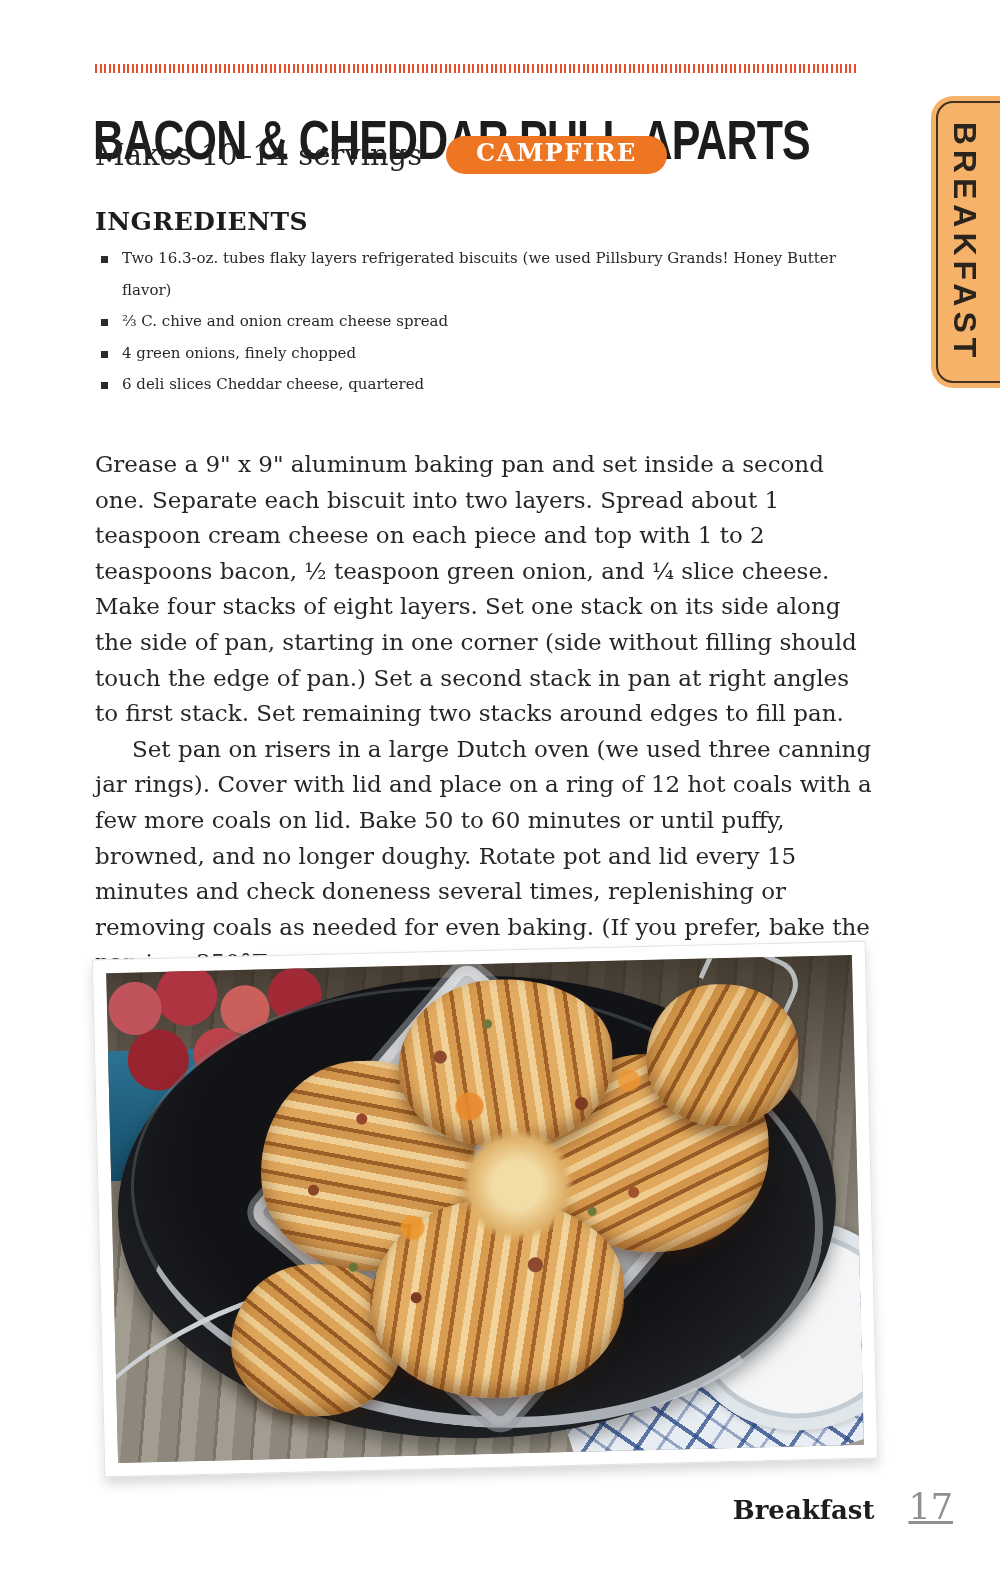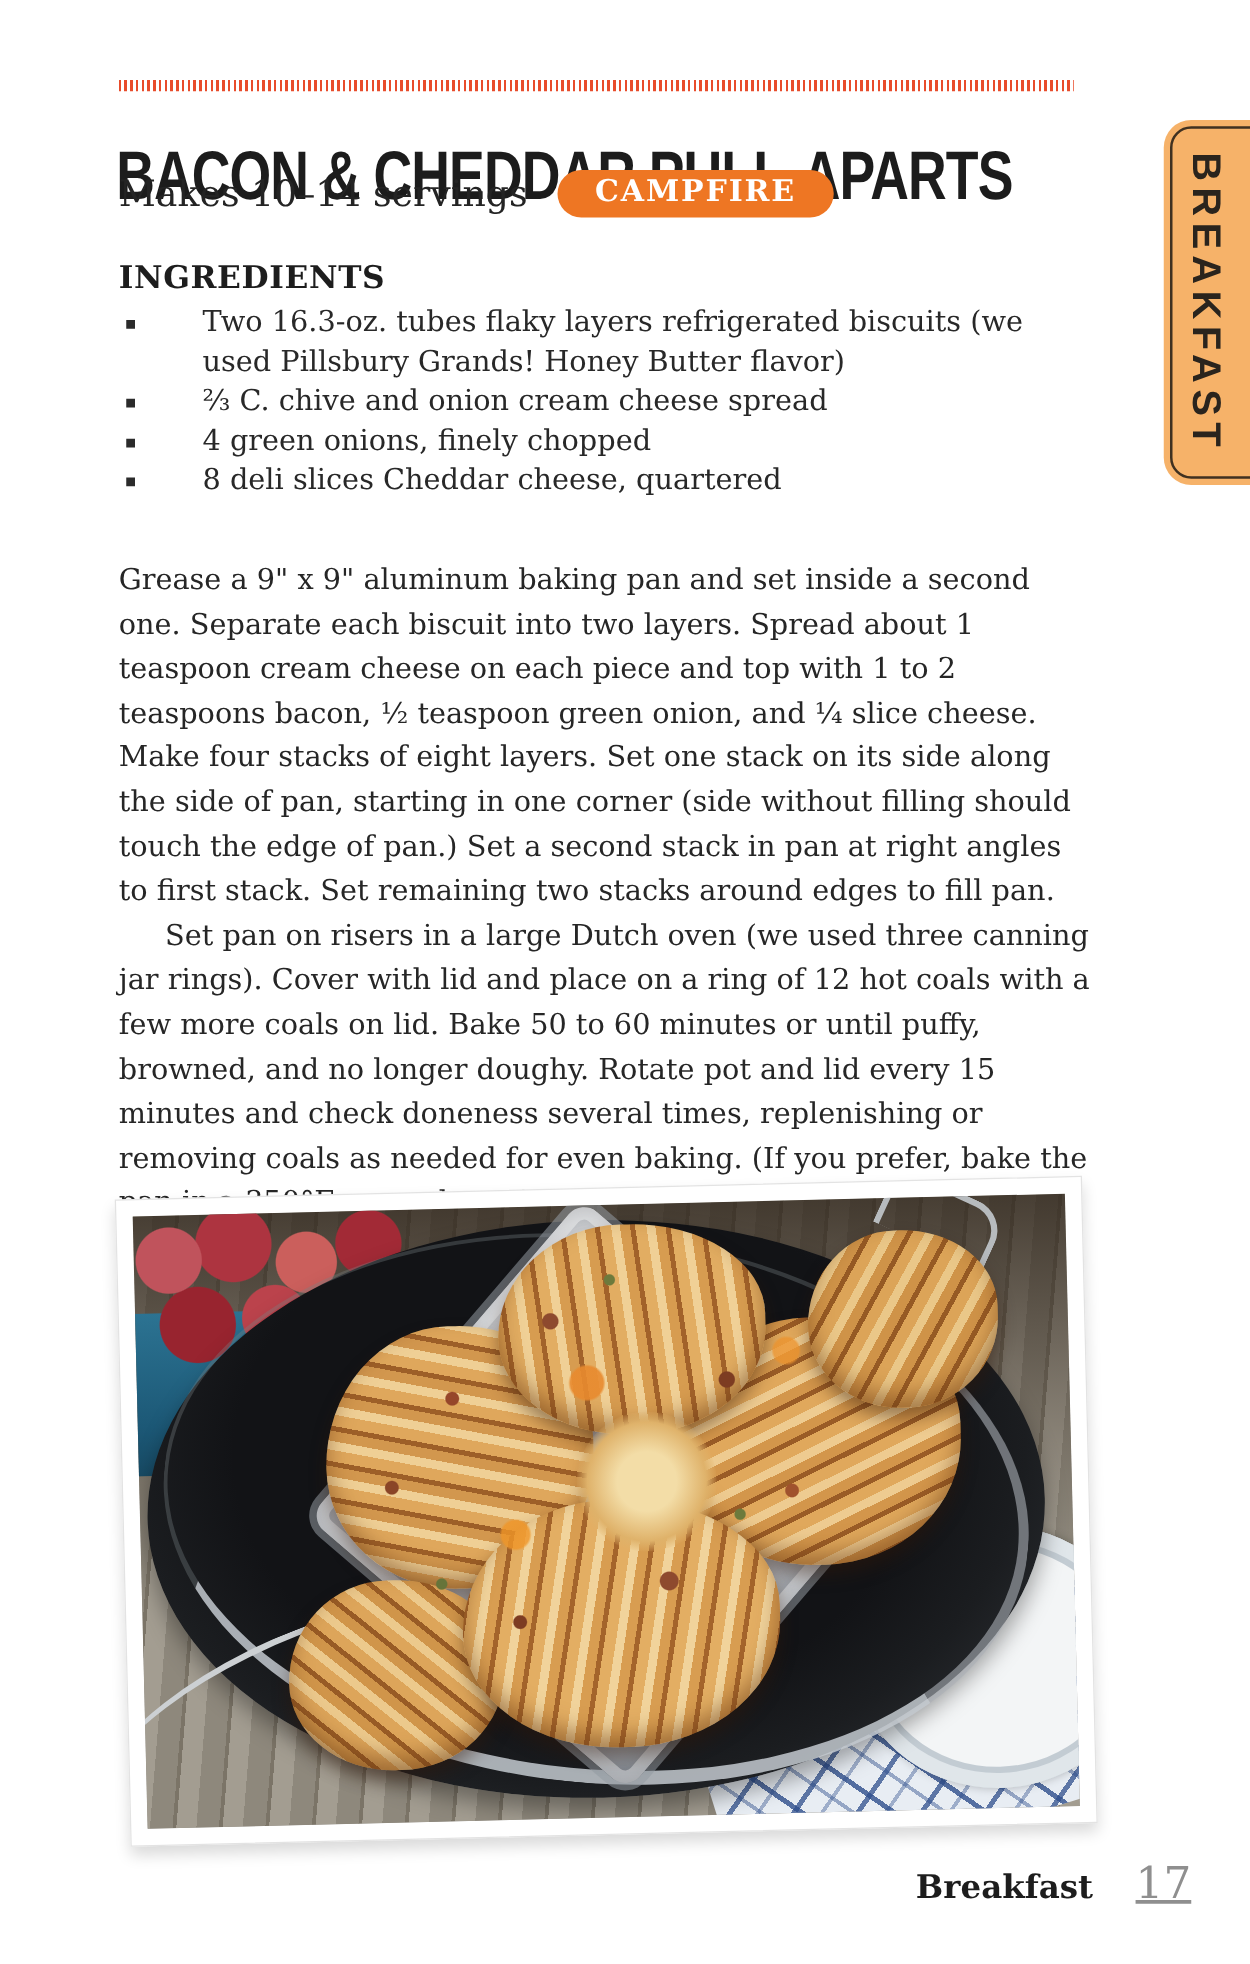--- a/index.html
+++ b/index.html
@@ -37,21 +37,21 @@
   .servings{font-size:29px;color:#242424;}
   .badge{
     background:var(--accent);color:#ffffff;font-weight:bold;font-size:24px;
     letter-spacing:1.5px;padding:3px 30px 7px;border-radius:24px;line-height:28px;
   }
 
   
   .ingredients{position:absolute;left:95px;top:207px;width:782px;}
   .ing-heading{font-weight:bold;font-size:25px;letter-spacing:.5px;color:#1d1d1d;}
   .ing-list{list-style:none;margin:7px 0 0;padding:0;}
-  .ing-list li{display:flex;font-size:23px;line-height:31.5px;color:#282828;gap:40px;}
+  .ing-list li{display:flex;font-size:15px;line-height:31.5px;color:#282828;}
   .bullet{width:7px;height:7px;background:#2b2b2b;margin:13px 14px 0 6px;flex:none;}
   .ing-text{flex:1;}
 
   
   .directions{position:absolute;left:95px;top:447px;width:784px;}
   .body-para{margin:0;font-size:23px;line-height:35.6px;color:#262626;text-align:left;}
   .body-para.indent{text-indent:37px;}
 
   
   .photo-frame{
@@ -163,21 +163,21 @@
         <li>
           <span class="bullet"></span>
           <span class="ing-text">⅔ C. chive and onion cream cheese spread</span>
         </li>
         <li>
           <span class="bullet"></span>
           <span class="ing-text">4 green onions, finely chopped</span>
         </li>
         <li>
           <span class="bullet"></span>
-          <span class="ing-text">8 deli slices Cheddar cheese, quartered</span>
+          <span class="ing-text">6 deli slices Cheddar cheese, quartered</span>
         </li>
       </ul>
   </div>
 
   <div class="directions">
       <p class="body-para">Grease a 9" x 9" aluminum baking pan and set inside a second one. Separate each biscuit into two layers. Spread about 1 teaspoon cream cheese on each piece and top with 1 to 2 teaspoons bacon, ½ teaspoon green onion, and ¼ slice cheese. Make four stacks of eight layers. Set one stack on its side along the side of pan, starting in one corner (side without filling should touch the edge of pan.) Set a second stack in pan at right angles to first stack. Set remaining two stacks around edges to fill pan.</p>
       <p class="body-para indent">Set pan on risers in a large Dutch oven (we used three canning jar rings). Cover with lid and place on a ring of 12 hot coals with a few more coals on lid. Bake 50 to 60 minutes or until puffy, browned, and no longer doughy. Rotate pot and lid every 15 minutes and check doneness several times, replenishing or removing coals as needed for even baking. (If you prefer, bake the pan in a 350°F oven about 1 hour or until done.)</p>
     </div>
 
   <div class="photo-frame">

